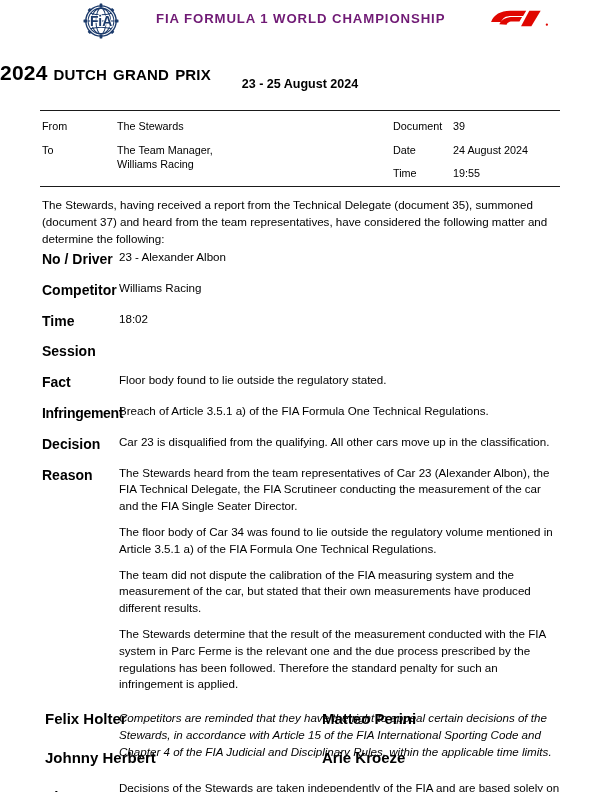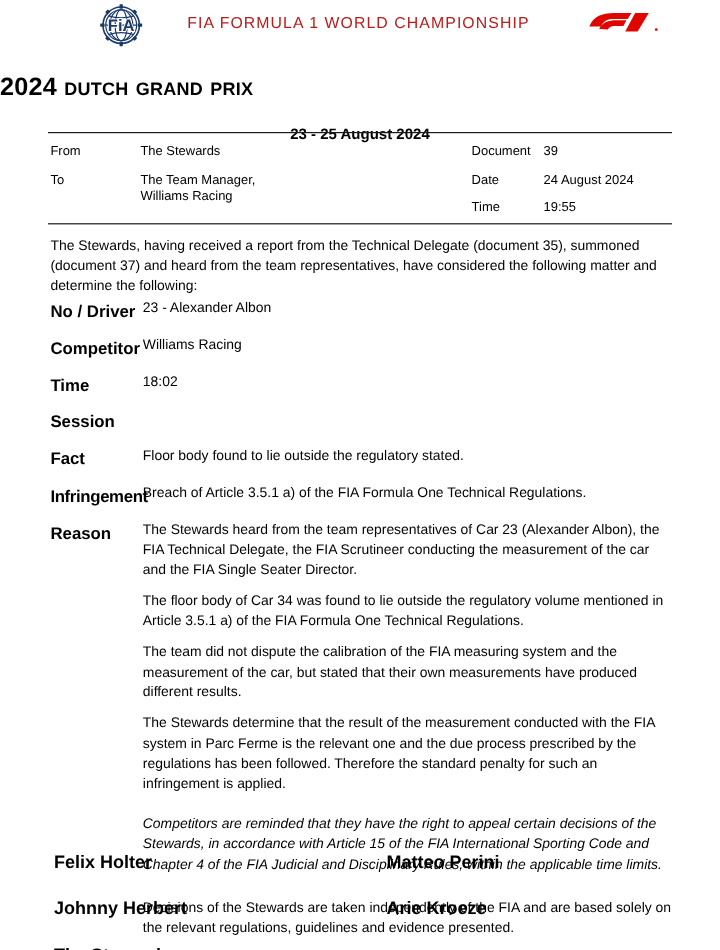--- a/index.html
+++ b/index.html
@@ -28,22 +28,22 @@
   .fia-logo-wrap {
     position: absolute;
     left: 72px; top: 2px;
     width: 46px; height: 38px;
   }
   .champ-title {
     position: absolute;
     left: 150px; top: 11px;
     font-size: 13.2px;
     letter-spacing: 0.9px;
-    color: #b91c1c;
-    font-weight: 400;
+    color: #701a75;
+    font-weight: 700;
     white-space: nowrap;
   }
   .f1-logo-wrap {
     position: absolute;
     left: 483px; top: 8px;
     width: 62px; height: 22px;
   }
 
   
   .event-title {
@@ -59,21 +59,20 @@
   }
   .event-title::first-letter { text-transform: none; }
   .event-title .num { font-variant: normal; text-transform: none; }
   .event-dates {
     position: absolute;
     left: 0; top: 77px;
     width: 600px;
     text-align: center;
     font-size: 12.5px;
     font-weight: bold;
-    margin-top: 28px;
   }
 
   
   .rule {
     position: absolute;
     left: 40px;
     width: 520px;
     height: 0;
     border-top: 1.4px solid #1a1a1a;
   }
@@ -245,20 +244,24 @@
     <div class="d-row">
       <div class="d-label">Fact</div>
       <div class="d-value">Floor body found to lie outside the regulatory stated.</div>
     </div>
 
     <div class="d-row">
       <div class="d-label d-label-tight">Infringement</div>
       <div class="d-value">Breach of Article 3.5.1 a) of the FIA Formula One Technical Regulations.</div>
     </div>
 
+    <div class="d-row">
+      <div class="d-label">Decision</div>
+      <div class="d-value">Car 23 is disqualified from the qualifying. All other cars move up in the classification.</div>
+    </div>
 
     <div class="d-row" style="margin-top:3px;">
       <div class="d-label">Reason</div>
       <div class="d-value">
         <p>The Stewards heard from the team representatives of Car 23 (Alexander Albon), the FIA Technical Delegate, the FIA Scrutineer conducting the measurement of the car and the FIA Single Seater Director.</p>
         <p>The floor body of Car 34 was found to lie outside the regulatory volume mentioned in Article 3.5.1 a) of the FIA Formula One Technical Regulations.</p>
         <p>The team did not dispute the calibration of the FIA measuring system and the measurement of the car, but stated that their own measurements have produced different results.</p>
         <p>The Stewards determine that the result of the measurement conducted with the FIA system in Parc Ferme is the relevant one and the due process prescribed by the regulations has been followed. Therefore the standard penalty for such an infringement is applied.</p>
         <p class="gap-before">Competitors are reminded that they have the right to appeal certain decisions of the Stewards, in accordance with Article 15 of the FIA International Sporting Code and Chapter 4 of the FIA Judicial and Disciplinary Rules, within the applicable time limits.</p>
         <p class="gap-before2">Decisions of the Stewards are taken independently of the FIA and are based solely on the relevant regulations, guidelines and evidence presented.</p>

